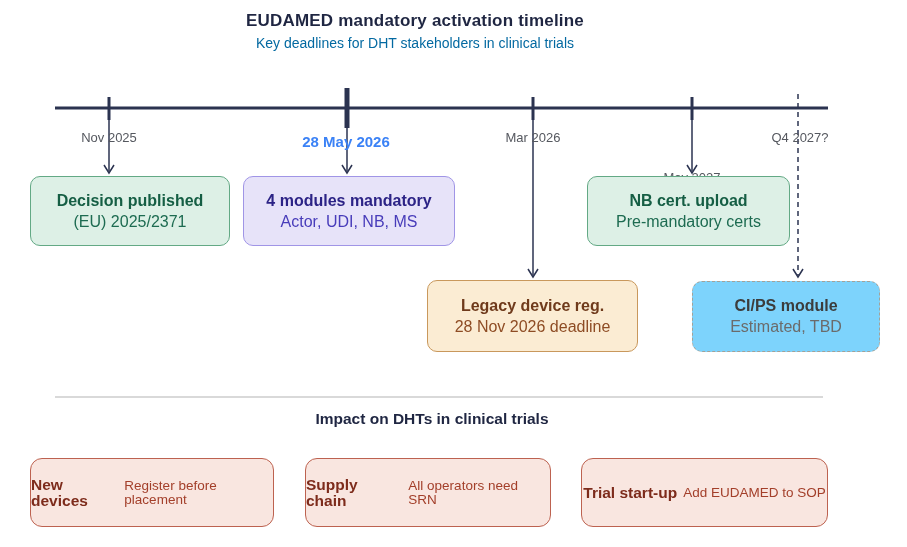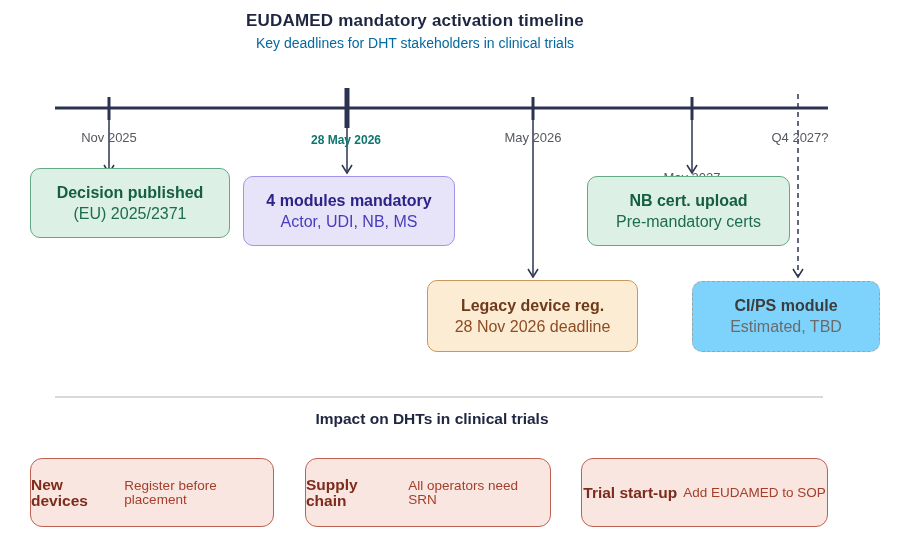--- a/index.html
+++ b/index.html
@@ -7,21 +7,21 @@
   .canvas{position:relative;width:907px;height:547px;background:#ffffff;overflow:hidden;border-radius:13px;}
 
   .page-title{position:absolute;top:11px;left:0;width:830px;text-align:center;
     font-size:17px;font-weight:bold;color:#1f2642;letter-spacing:.2px;}
   .page-subtitle{position:absolute;top:35px;left:0;width:830px;text-align:center;
     font-size:14px;color:#0369a1;}
 
   .tl-svg{position:absolute;top:0;left:0;}
 
   .tick-label{position:absolute;transform:translateX(-50%);font-size:13px;color:#55585f;white-space:nowrap;}
-  .tick-label.em{font-size:12px;font-weight:bold;color:#0f766e;}
+  .tick-label.em{font-size:15px;font-weight:bold;color:#3b82f6;}
 
   .ms-box{position:absolute;box-sizing:border-box;border-radius:10px;border:1.5px solid;
     display:flex;flex-direction:column;align-items:center;justify-content:center;gap:5px;}
   .ms-title{font-weight:bold;font-size:16px;line-height:1;}
   .ms-sub{font-size:16px;line-height:1;}
 
   .ms-green{background:#ddf0e6;border-color:#63a985;}
   .ms-green .ms-title{color:#155e44;}
   .ms-green .ms-sub{color:#1d6b51;}
 
@@ -73,25 +73,25 @@
     <polyline points="528,269 533,277 538,269" fill="none" stroke="#2b3350" stroke-width="1.5"></polyline>
     <line x1="692" y1="118" x2="692" y2="171" stroke="#2b3350" stroke-width="1.5"></line>
     <polyline points="687,165 692,173 697,165" fill="none" stroke="#2b3350" stroke-width="1.5"></polyline>
 
     <line x1="798" y1="94" x2="798" y2="275" stroke="#2b3350" stroke-width="1.5" stroke-dasharray="5,4"></line>
     <polyline points="793,269 798,277 803,269" fill="none" stroke="#2b3350" stroke-width="1.5"></polyline>
   </svg>
 
   <div class="tick-label" style="left:109px;top:130px;">Nov 2025</div>
   <div class="tick-label em" style="left:346px;top:133px;">28 May 2026</div>
-  <div class="tick-label" style="left:533px;top:130px;">May 2026</div>
+  <div class="tick-label" style="left:533px;top:130px;">Mar 2026</div>
   <div class="tick-label" style="left:692px;top:130px;margin-top:40px;">May 2027</div>
   <div class="tick-label" style="left:800px;top:130px;">Q4 2027?</div>
 
-  <div class="ms-box ms-green" style="left:30px;top:168px;width:200px;height:70px;">
+  <div class="ms-box ms-green" style="left:30px;top:176px;width:200px;height:70px;">
     <div class="ms-title">Decision published</div>
     <div class="ms-sub">(EU) 2025/2371</div>
   </div>
 
   <div class="ms-box ms-purple" style="left:243px;top:176px;width:212px;height:70px;">
     <div class="ms-title">4 modules mandatory</div>
     <div class="ms-sub">Actor, UDI, NB, MS</div>
   </div>
 
   <div class="ms-box ms-green" style="left:587px;top:176px;width:203px;height:70px;">

